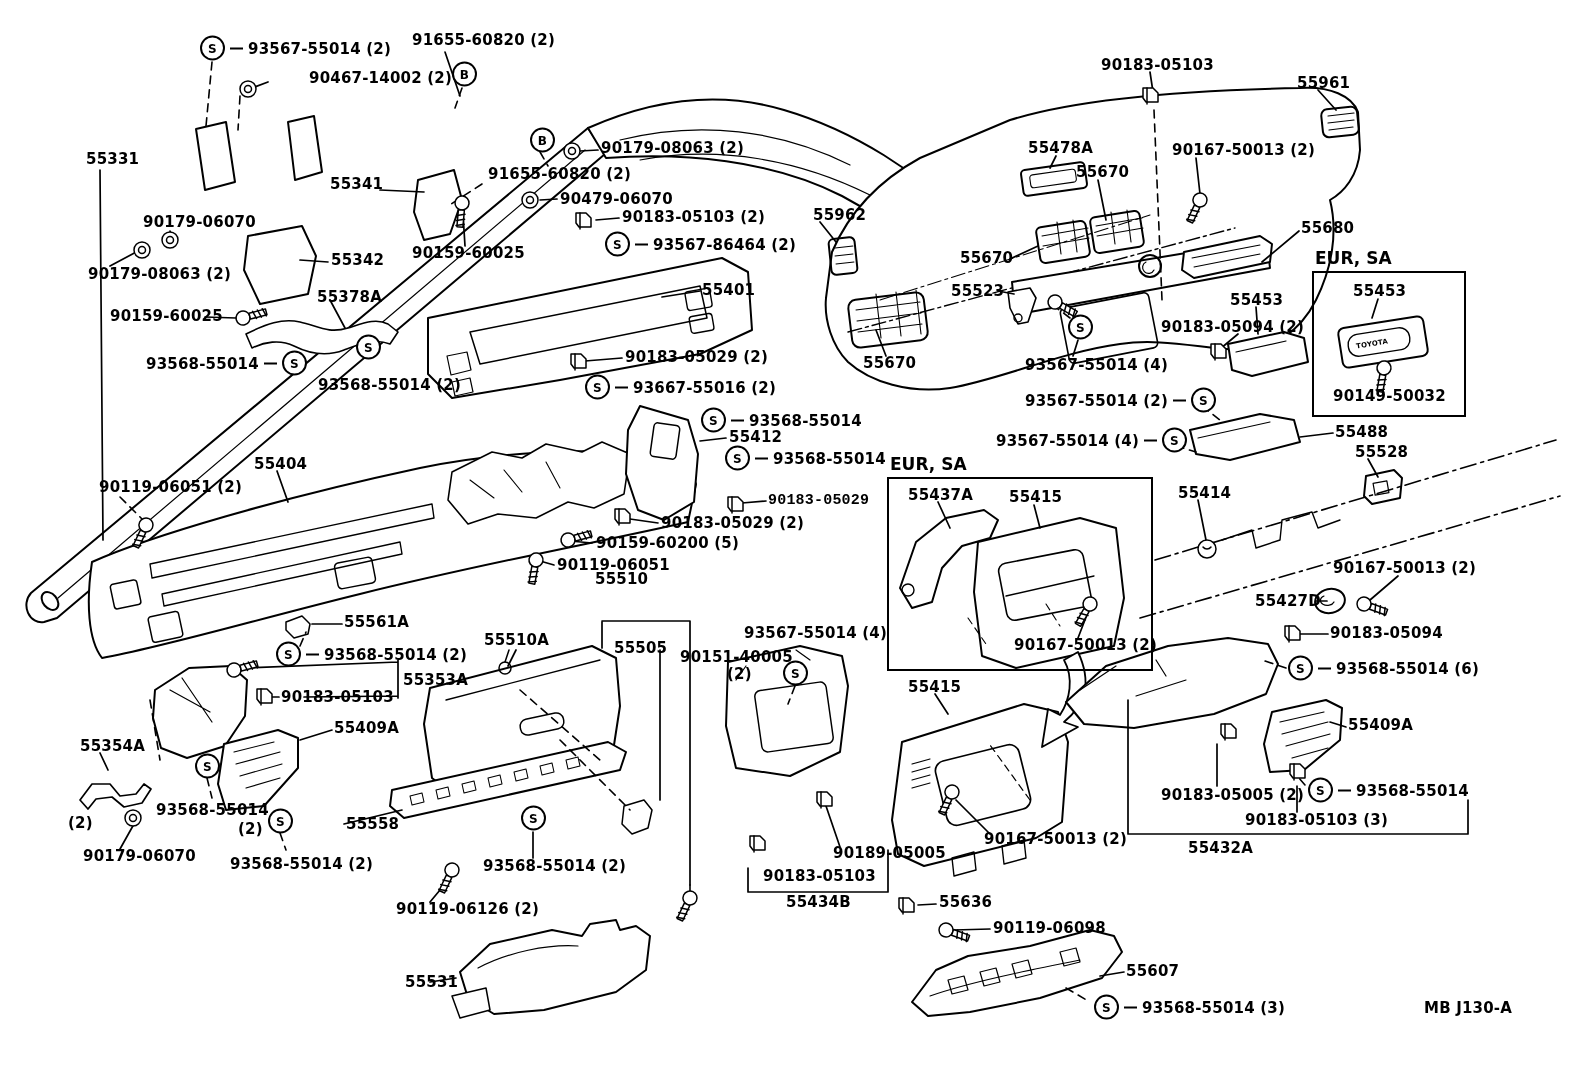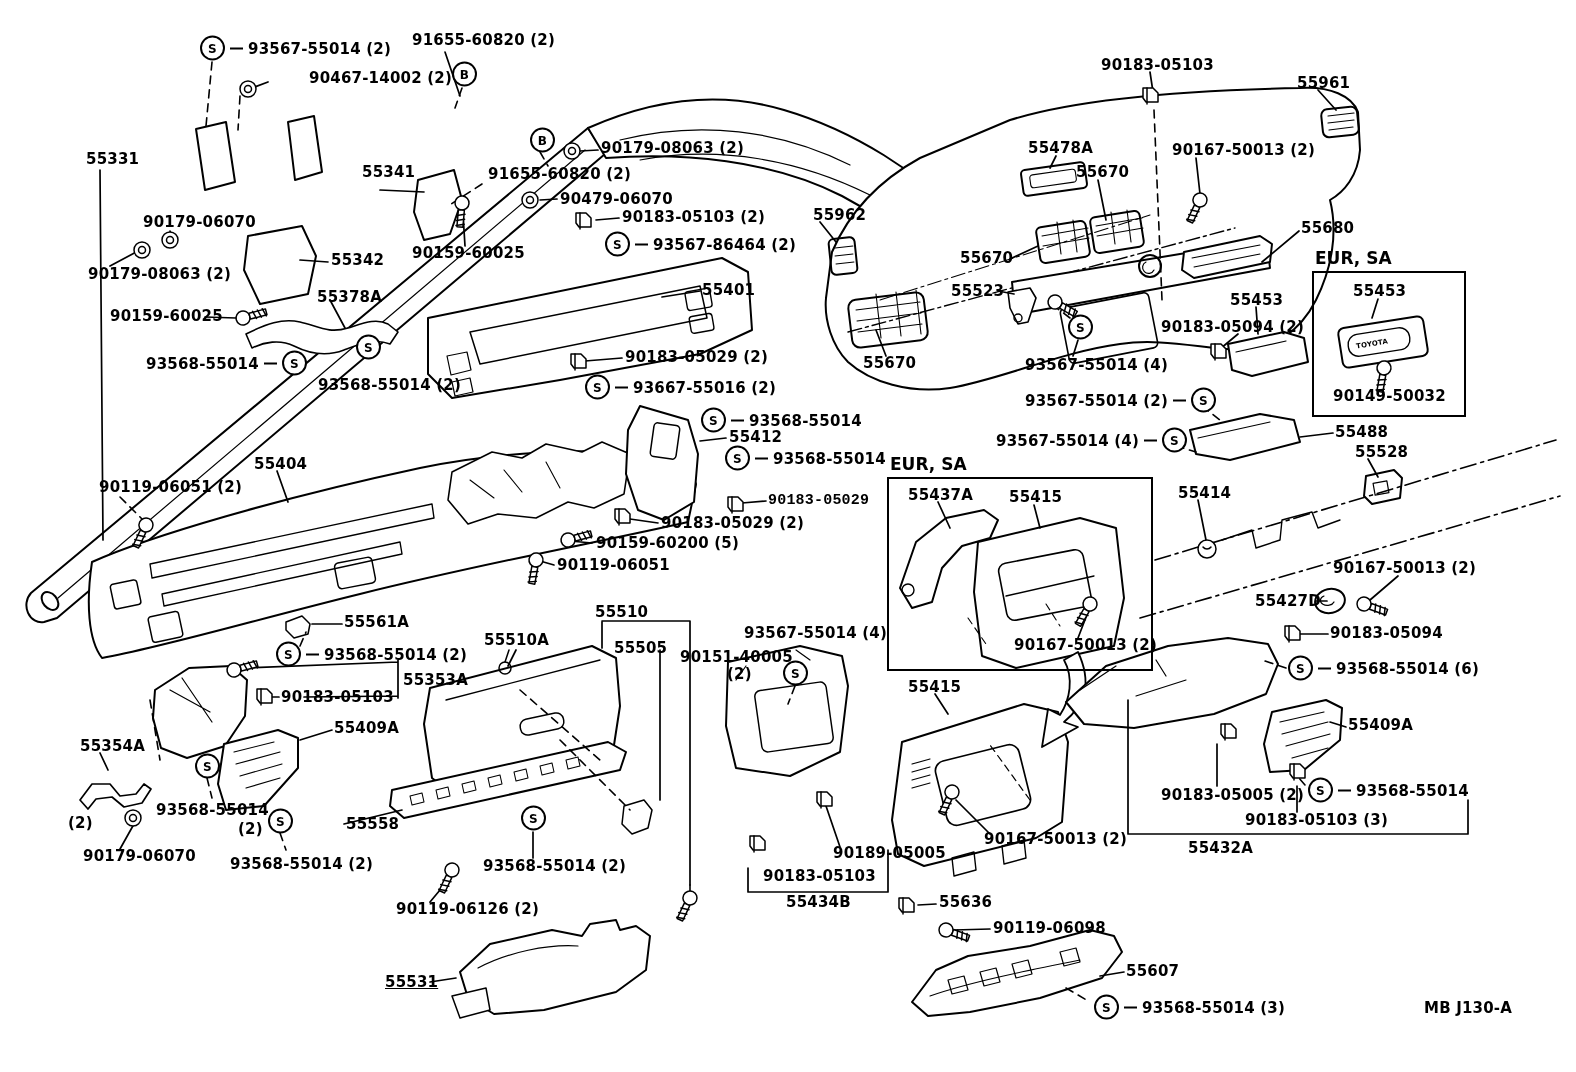--- a/index.html
+++ b/index.html
@@ -358,21 +358,21 @@
         <span>93568-55014</span>
         <span class="mdash"></span>
         <span class="mk">S</span>
       </div>
       <div class="lbl" style="left: 356px; top: 347px;">
         <span class="mk">S</span>
       </div>
       <div class="lbl" style="left: 318px; top: 385px;">
         <span>93568-55014 (2)</span>
       </div>
-      <div class="lbl" style="left: 330px; top: 172px; margin-left: 32px;">
+      <div class="lbl" style="left: 330px; top: 184px;">
         <span>55341</span>
       </div>
       <div class="lbl" style="left: 331px; top: 260px;">
         <span>55342</span>
       </div>
       <div class="lbl" style="left: 317px; top: 297px;">
         <span>55378A</span>
       </div>
       <div class="lbl" style="left: 412px; top: 253px;">
         <span>90159-60025</span>
@@ -569,21 +569,21 @@
       </div>
       <div class="lbl" style="left: 346px; top: 824px;">
         <span>55558</span>
       </div>
       <div class="lbl" style="left: 83px; top: 856px;">
         <span>90179-06070</span>
       </div>
       <div class="lbl" style="left: 230px; top: 864px;">
         <span>93568-55014 (2)</span>
       </div>
-      <div class="lbl" style="left: 595px; top: 612px;">
+      <div class="lbl" style="left: 595px; top: 579px;">
         <span>55510</span>
       </div>
       <div class="lbl" style="left: 484px; top: 640px;">
         <span>55510A</span>
       </div>
       <div class="lbl" style="left: 614px; top: 648px;">
         <span>55505</span>
       </div>
       <div class="lbl" style="left: 680px; top: 657px; align-items: center;">
         <span>90151-40005</span>
@@ -620,21 +620,21 @@
       </div>
       <div class="lbl" style="left: 396px; top: 909px;">
         <span>90119-06126 (2)</span>
       </div>
       <div class="lbl" style="left: 483px; top: 866px;">
         <span>93568-55014 (2)</span>
       </div>
       <div class="lbl" style="left: 521px; top: 818px;">
         <span class="mk">S</span>
       </div>
-      <div class="lbl" style="left: 385px; top: 982px; text-decoration: underline;">
+      <div class="lbl" style="left: 405px; top: 982px;">
         <span>55531</span>
       </div>
       <div class="lbl" style="left: 1126px; top: 971px;">
         <span>55607</span>
       </div>
       <div class="lbl" style="left: 1094px; top: 1007px;">
         <span class="mk">S</span>
         <span class="mdash"></span>
         <span>93568-55014 (3)</span>
       </div>

